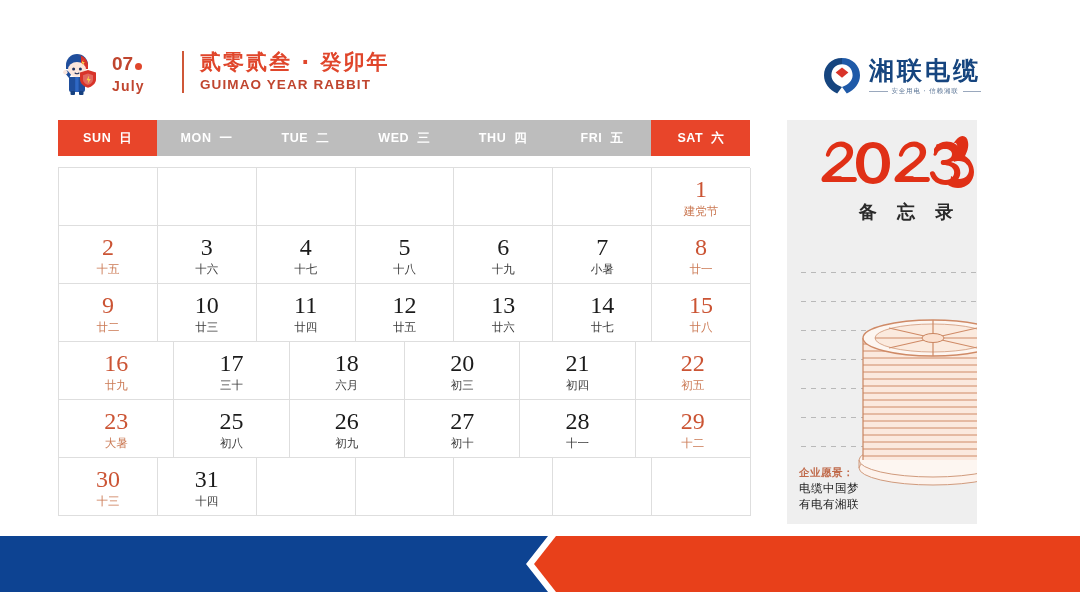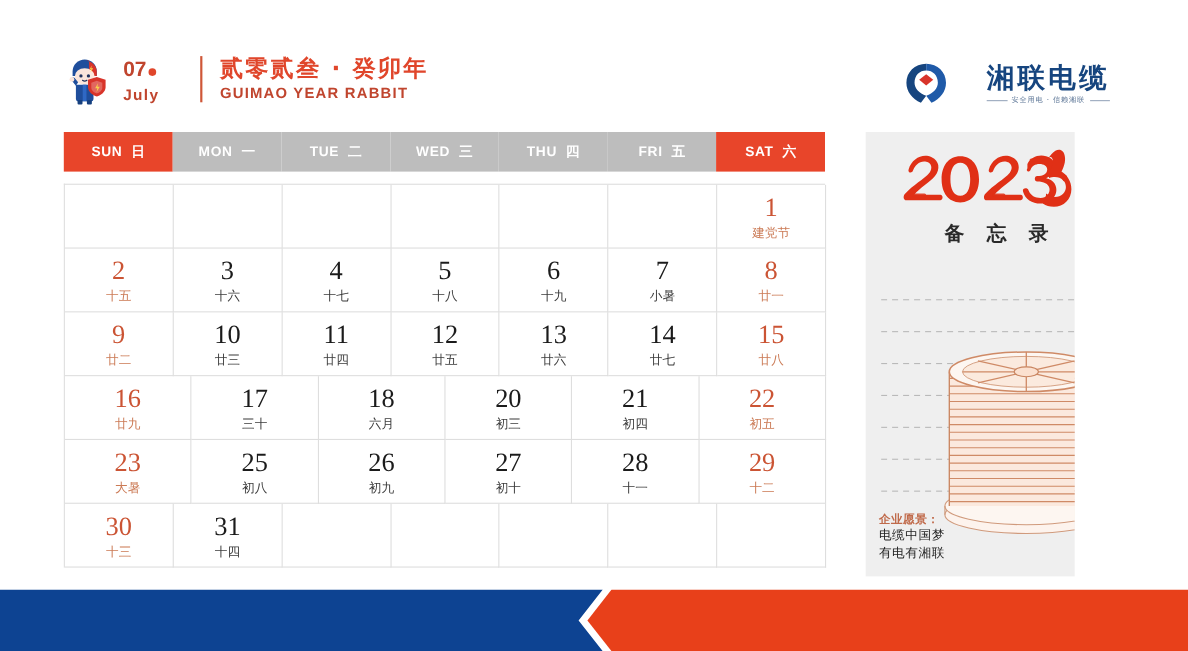--- a/index.html
+++ b/index.html
@@ -39,21 +39,21 @@
     font-size: 21px; font-weight: bold; color: #e0462b;
     letter-spacing: 2px; line-height: 24px;
     font-family: "DejaVu Sans", sans-serif;
   }
   .year-en {
     font-size: 13.5px; font-weight: bold; color: #c0452e;
     letter-spacing: 1.1px; line-height: 18px; margin-top: 2px;
   }
 
   
-  .logo-block { position: absolute; left: 822px; top: 56px; display: flex; align-items: center; gap: 28px; }
+  .logo-block { position: absolute; left: 822px; top: 56px; display: flex; align-items: center; }
   .logo-mark { width: 40px; height: 40px; flex: 0 0 auto; }
   .logo-text-wrap { margin-left: 7px; }
   .logo-name {
     font-size: 25px; font-weight: bold; color: #16457f;
     letter-spacing: 3px; line-height: 27px;
     font-family: "DejaVu Sans", sans-serif;
   }
   .logo-tag-row { display: flex; align-items: center; margin-top: 3px; gap: 4px; }
   .logo-tag-line { height: 1px; background: #9aa8bd; flex: 1 1 auto; min-width: 14px; }
   .logo-tag {
@@ -112,21 +112,21 @@
   .spool { position: absolute; left: 58px; top: 176px; width: 176px; height: 196px; }
   .vision {
     position: absolute; left: 12px; bottom: 12px; z-index: 4;
   }
   .vision-label {
     font-size: 10.5px; color: #c06a4a; font-weight: bold; line-height: 15px;
     letter-spacing: 0.5px; font-family: "DejaVu Sans", sans-serif;
   }
   .vision-line {
     font-size: 11.5px; color: #1d1d1d; line-height: 16px; letter-spacing: 0.5px;
-    font-family: Liberation Mono, monospace;
+    font-family: Liberation Serif, serif;
   }
 
   
   .footer { position: absolute; left: 0; bottom: 0; width: 1080px; height: 56px; }
   .footer svg { display: block; }
 </style>
 </head>
 <body>
 
 <div class="page">

